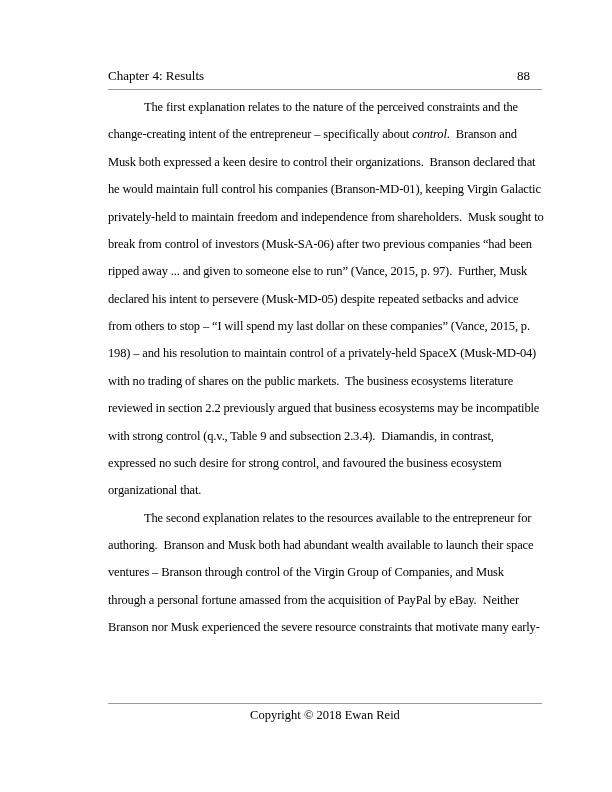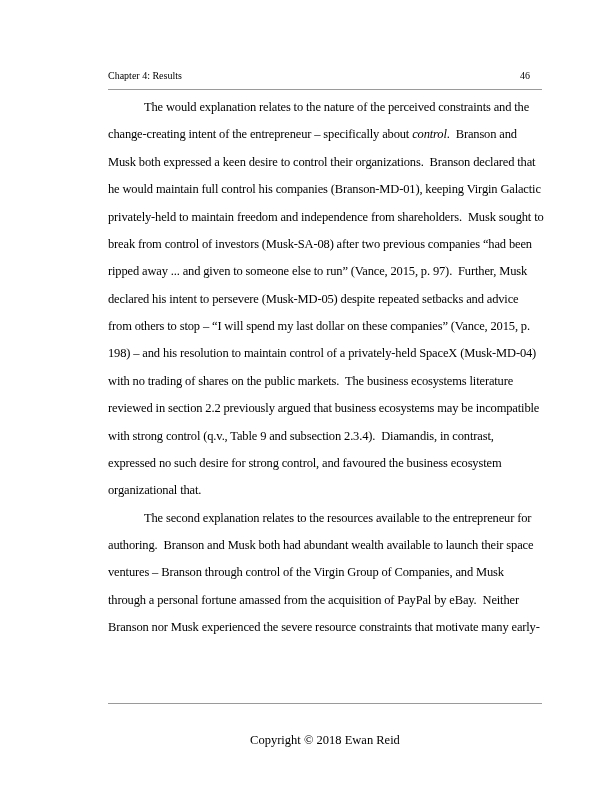--- a/index.html
+++ b/index.html
@@ -17,21 +17,21 @@
     overflow: hidden;
   }
   .page-header {
     position: absolute;
     left: 108px;
     top: 68px;
     width: 434px;
     display: flex;
     justify-content: space-between;
     align-items: baseline;
-    font-size: 10px;
+    font-size: 13px;
     line-height: 16px;
     padding-bottom: 5px;
     border-bottom: 1px solid #9a9a9a;
   }
   .page-header .page-number {
     padding-right: 12px;
   }
   .body-text {
     position: absolute;
     left: 108px;
@@ -59,40 +59,39 @@
     border-top: 1px solid #9a9a9a;
   }
   .page-footer {
     position: absolute;
     left: 108px;
     top: 706px;
     width: 434px;
     text-align: center;
     font-size: 12.5px;
     line-height: 18px;
-    margin-top: 25px;
   }
 </style>
 </head>
 <body>
 
 <div class="page">
 
   <div class="page-header">
     <span class="section-title">Chapter 4: Results</span>
-    <span class="page-number">46</span>
+    <span class="page-number">88</span>
   </div>
 
   <div class="body-text">
-      <div class="line indent"><span>The would explanation relates to the nature of the perceived constraints and the</span></div>
+      <div class="line indent"><span>The first explanation relates to the nature of the perceived constraints and the</span></div>
       <div class="line"><span>change-creating intent of the entrepreneur – specifically about </span><i>control</i><span>.  Branson and</span></div>
       <div class="line"><span>Musk both expressed a keen desire to control their organizations.  Branson declared that</span></div>
       <div class="line"><span>he would maintain full control his companies (Branson-MD-01), keeping Virgin Galactic</span></div>
       <div class="line"><span>privately-held to maintain freedom and independence from shareholders.  Musk sought to</span></div>
-      <div class="line"><span>break from control of investors (Musk-SA-08) after two previous companies “had been</span></div>
+      <div class="line"><span>break from control of investors (Musk-SA-06) after two previous companies “had been</span></div>
       <div class="line"><span>ripped away ... and given to someone else to run” (Vance, 2015, p. 97).  Further, Musk</span></div>
       <div class="line"><span>declared his intent to persevere (Musk-MD-05) despite repeated setbacks and advice</span></div>
       <div class="line"><span>from others to stop – “I will spend my last dollar on these companies” (Vance, 2015, p.</span></div>
       <div class="line"><span>198) – and his resolution to maintain control of a privately-held SpaceX (Musk-MD-04)</span></div>
       <div class="line"><span>with no trading of shares on the public markets.  The business ecosystems literature</span></div>
       <div class="line"><span>reviewed in section 2.2 previously argued that business ecosystems may be incompatible</span></div>
       <div class="line"><span>with strong control (q.v., Table 9 and subsection 2.3.4).  Diamandis, in contrast,</span></div>
       <div class="line"><span>expressed no such desire for strong control, and favoured the business ecosystem</span></div>
       <div class="line"><span>organizational that.</span></div>
       <div class="line indent"><span>The second explanation relates to the resources available to the entrepreneur for</span></div>

